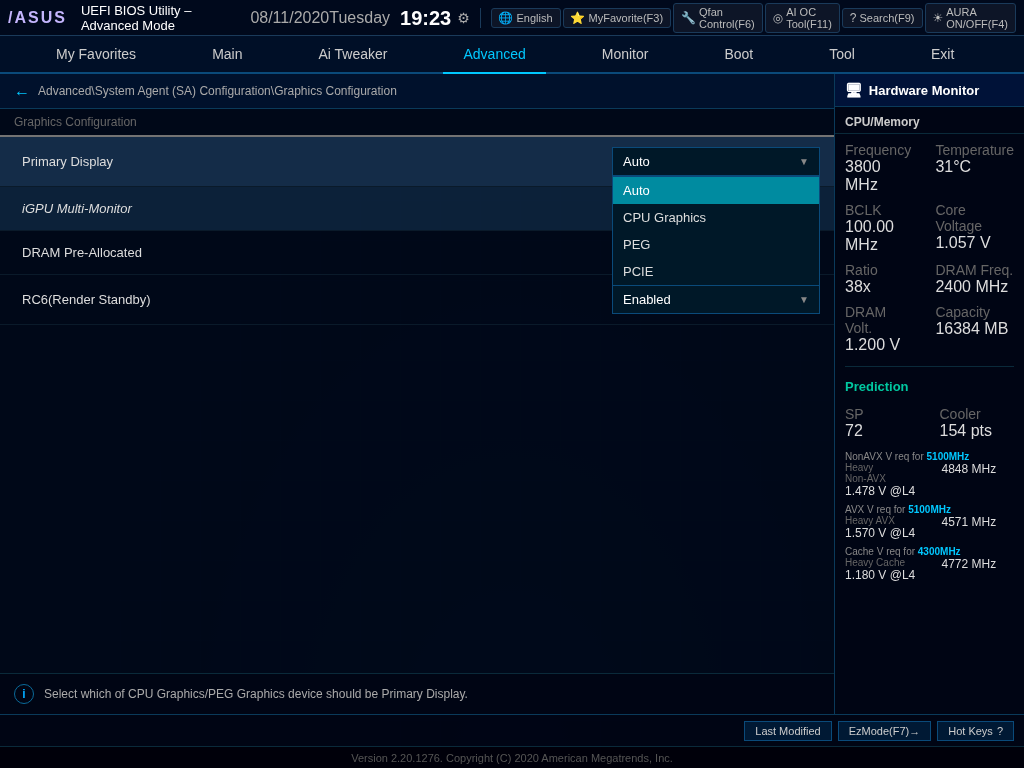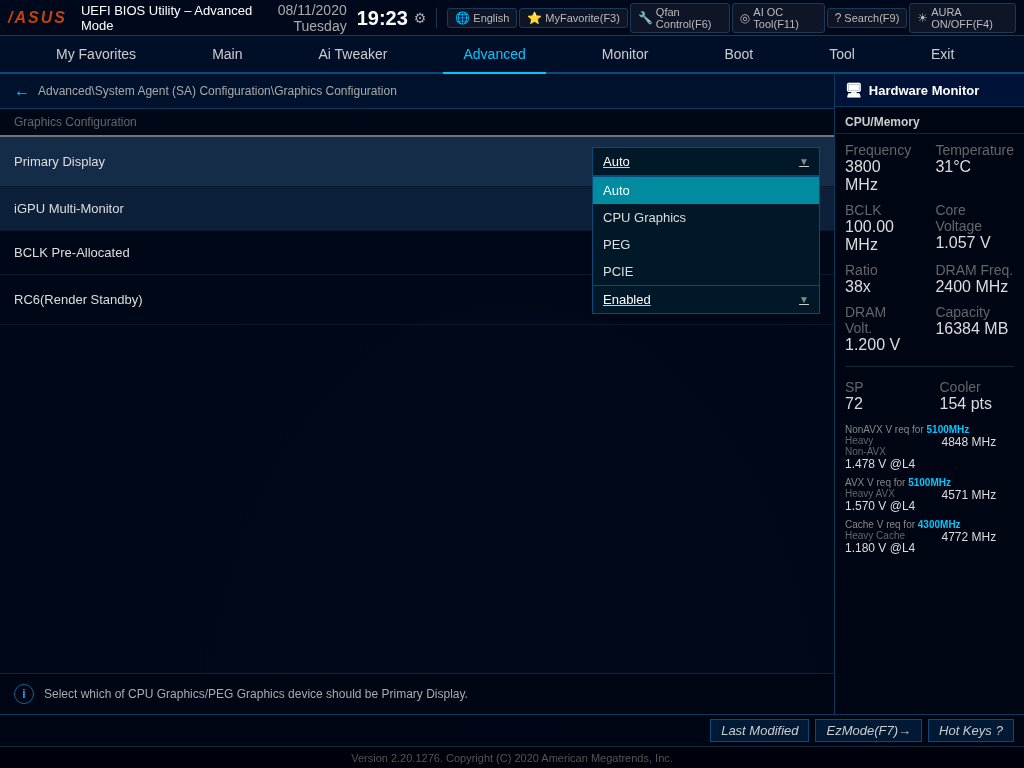--- a/index.html
+++ b/index.html
@@ -50,37 +50,36 @@
       padding: 0 8px;
       gap: 6px;
     }
     .asus-logo {
       display: flex;
       align-items: center;
       gap: 6px;
       margin-right: 8px;
     }
     .asus-logo-text {
-      color: #c2410c;
+      color: #c4b5fd;
       font-size: 16px;
       font-weight: 900;
       letter-spacing: 2px;
-      font-style: italic;
     }
     .bios-title {
       color: #fff;
       font-size: 13px;
       font-weight: 500;
       margin-right: auto;
     }
     .datetime {
       display: flex;
-      flex-direction: column;
+      flex-direction: row;
       align-items: flex-end;
-      font-size: 14px;
+      font-size: 16px;
       color: #aaa;
       margin-right: 4px;
       text-align: center;
     }
     .clock {
       font-size: 20px;
       color: #fff;
       font-weight: bold;
       line-height: 1;
     }
@@ -182,31 +181,32 @@
       justify-content: space-between;
       padding: 10px 14px;
       border-bottom: 1px solid #0a1a2a;
       min-height: 44px;
     }
     .setting-row.selected {
       background: rgba(40,80,120,0.5);
     }
     .setting-row.highlighted {
       background: rgba(20,50,80,0.6);
+      font-style: italic;
     }
     .setting-label {
       font-size: 13px;
       color: #ddd;
+      margin-left: 8px;
     }
 
     
     .dropdown-container {
       position: relative;
-      width: 228px;
-      text-decoration: underline;
+      width: 208px;
     }
     .dropdown-button {
       width: 100%;
       background: #001828;
       border: 1px solid #0a4a7a;
       color: #fff;
       padding: 6px 10px;
       font-size: 13px;
       display: flex;
       align-items: center;
@@ -353,26 +353,25 @@
       align-items: center;
       justify-content: flex-end;
       padding: 0 10px;
       gap: 6px;
     }
     .bottom-btn {
       background: rgba(0,30,60,0.8);
       border: 1px solid #0a4a7a;
       color: #ccc;
       padding: 3px 10px;
-      font-size: 13px;
+      font-size: 11px;
       cursor: pointer;
       display: flex;
       align-items: flex-start;
       gap: 4px;
-      font-style: italic;
     }
 
     
     .footer {
       height: 22px;
       background: rgba(0,0,10,0.98);
       border-top: 1px solid #0a2a3a;
       display: flex;
       align-items: center;
       justify-content: center;
@@ -492,21 +491,21 @@
               </div>
             </div>
           </div>
         </div>
 
         <div class="setting-row highlighted">
           <span class="setting-label">iGPU Multi-Monitor</span>
         </div>
 
         <div class="setting-row">
-          <span class="setting-label">BCLK Pre-Allocated</span>
+          <span class="setting-label">DRAM Pre-Allocated</span>
         </div>
 
         <div class="setting-row">
           <span class="setting-label">RC6(Render Standby)</span>
           <div class="dropdown-container">
             <div class="dropdown-button">
               <span>Enabled</span>
               <span class="dropdown-arrow">▼</span>
             </div>
           </div>
@@ -563,20 +562,21 @@
           <div class="hw-cell-value">1.200 V</div>
         </div>
         <div class="hw-cell">
           <div class="hw-cell-label">Capacity</div>
           <div class="hw-cell-value">16384 MB</div>
         </div>
       </div>
 
       <hr class="hw-divider">
 
+      <div class="prediction-title">Prediction</div>
 
       <div class="hw-grid">
         <div class="hw-cell">
           <div class="hw-cell-label">SP</div>
           <div class="hw-cell-value">72</div>
         </div>
         <div class="hw-cell">
           <div class="hw-cell-label">Cooler</div>
           <div class="hw-cell-value">154 pts</div>
         </div>

